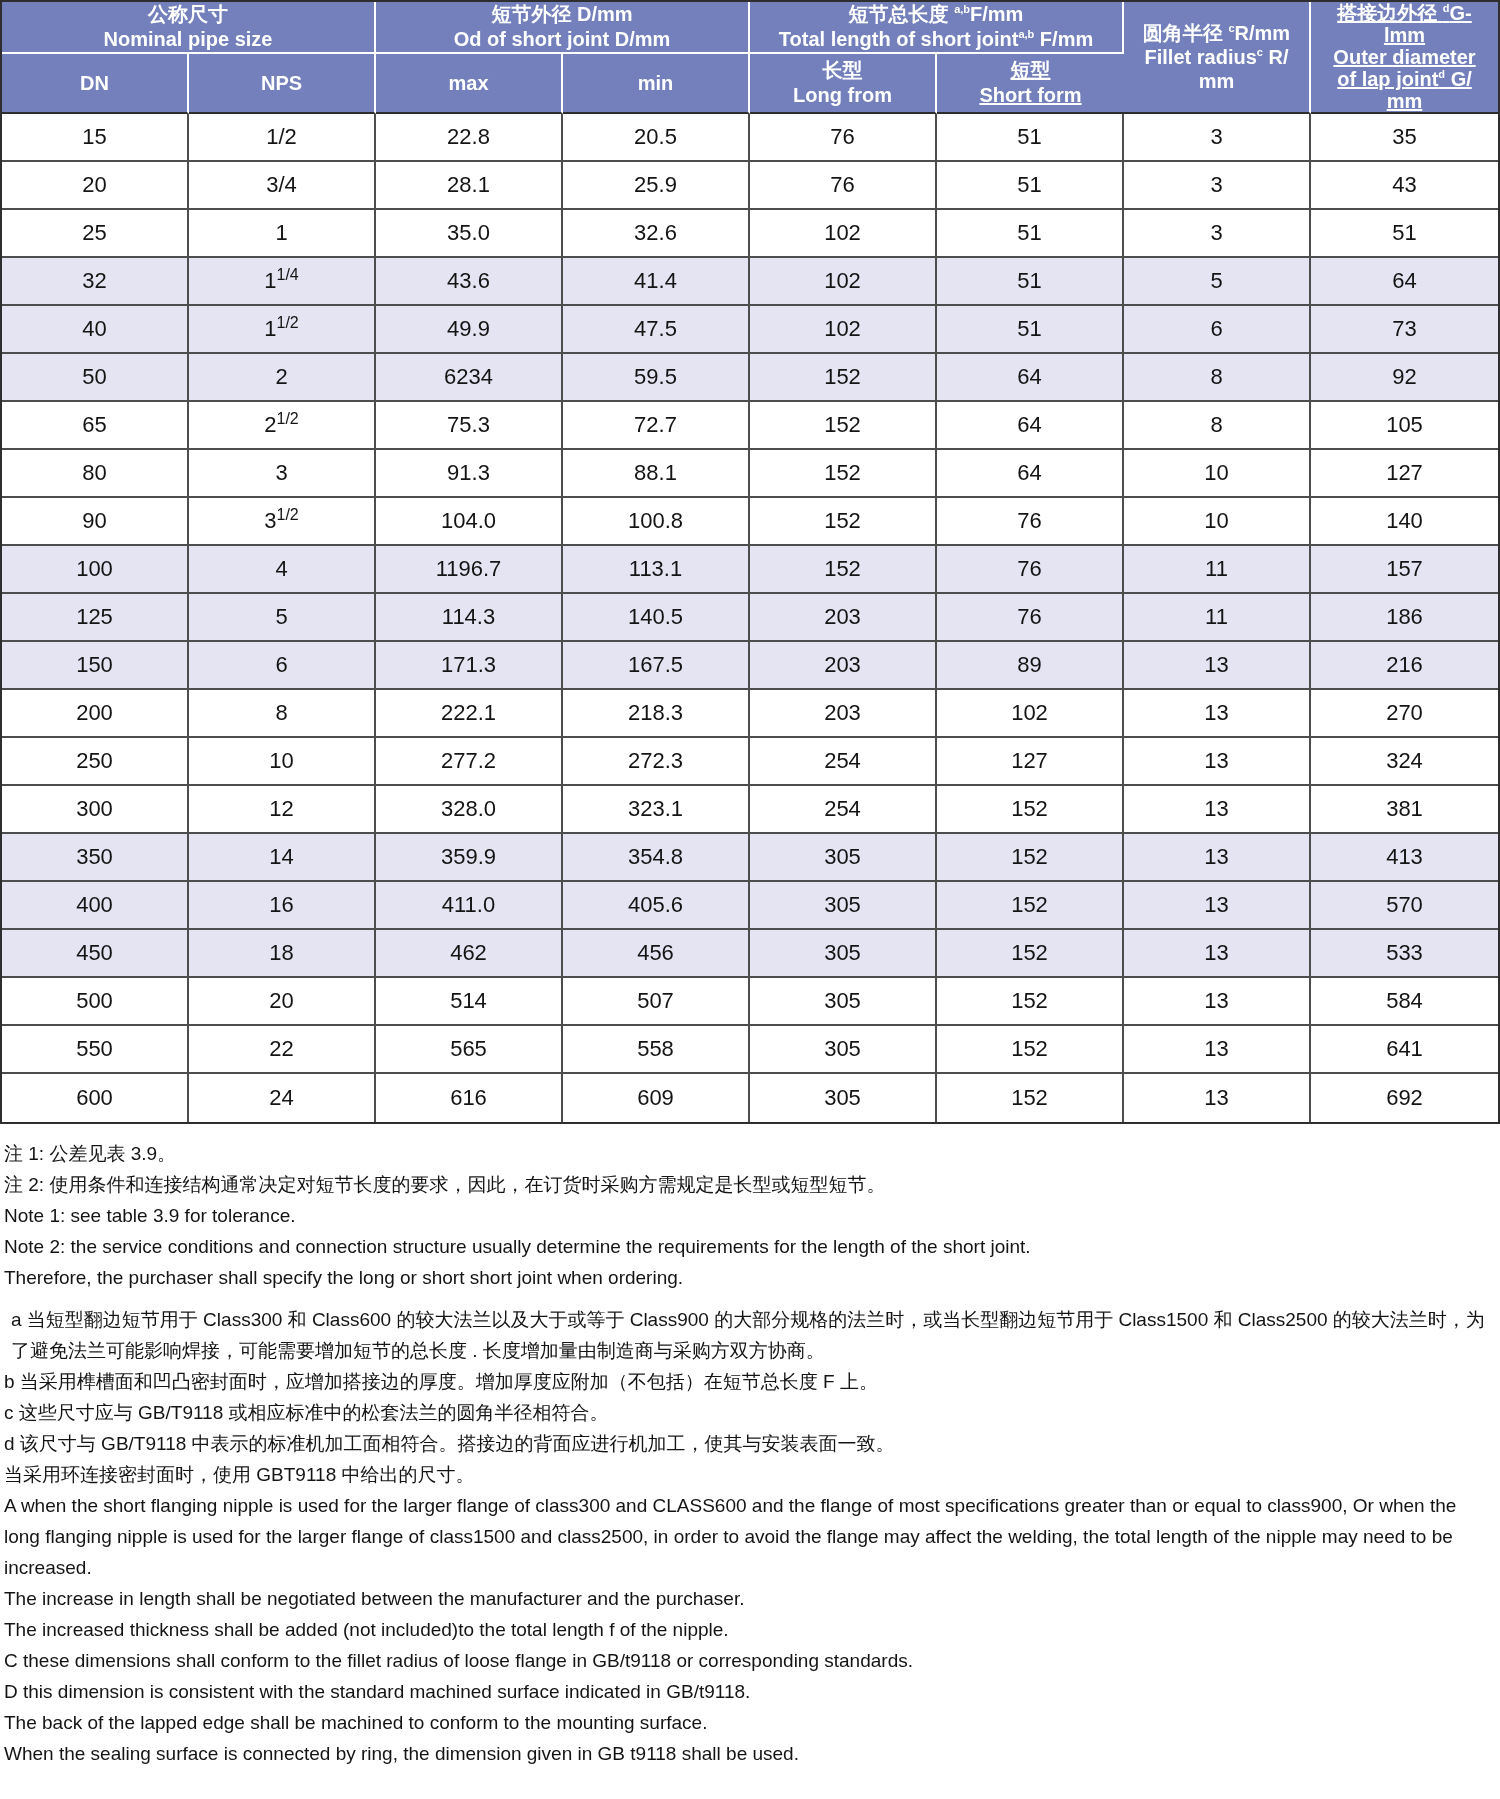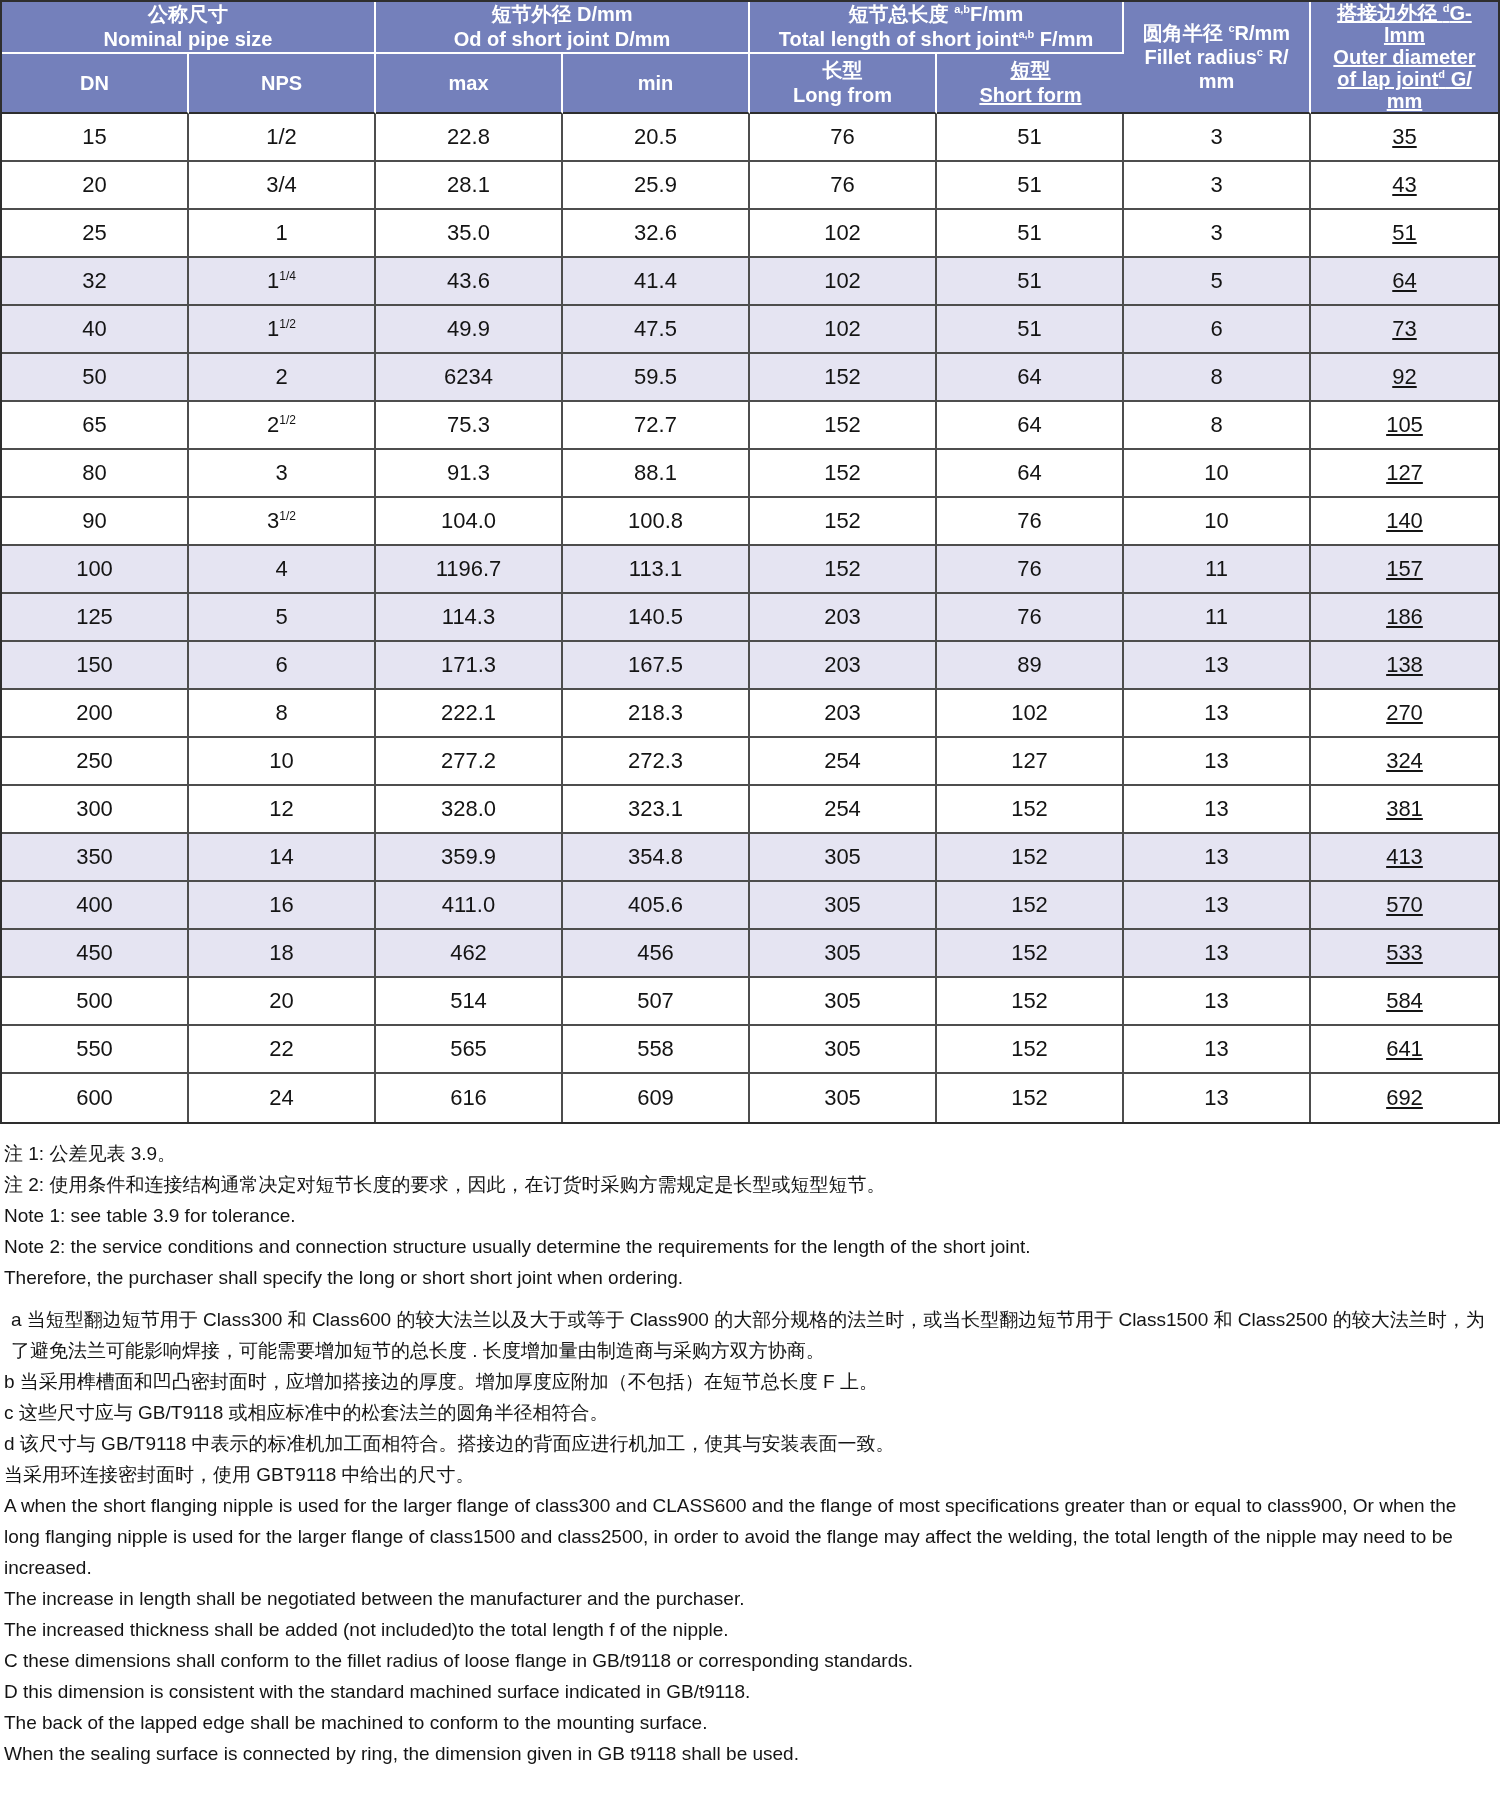--- a/index.html
+++ b/index.html
@@ -47,24 +47,24 @@
   thead th.hdr-outer{line-height:22px;}
   thead th.hdr-fillet{line-height:24px;}
   thead sup{font-size:11px;line-height:0;}
   tbody td{
     font-size:22px;
     height:48px;
     border-right:2px solid var(--grid);
     border-bottom:2px solid var(--grid);
     background:#ffffff;
   }
-  tbody td:last-child{border-right:0;text-decoration:underline;}
+  tbody td:last-child{border-right:0;}
   tbody tr:last-child td{border-bottom:0;}
   tbody tr.shaded td{background:var(--row-shaded);}
-  tbody sup{font-size:12px;line-height:0;}
+  tbody sup{font-size:16px;line-height:0;}
   .notes{
     padding:14px 6px 6px 4px;
     font-size:19px;
   }
   .notes p{margin:0;line-height:31px;}
   #notes-footnotes p:first-child{margin-top:11px;margin-left:7px;}
 </style>
 </head>
 <body>
 
@@ -233,21 +233,21 @@
         <td>186</td>
       </tr>
       <tr class="shaded">
         <td>150</td>
         <td>6</td>
         <td>171.3</td>
         <td>167.5</td>
         <td>203</td>
         <td>89</td>
         <td>13</td>
-        <td>138</td>
+        <td>216</td>
       </tr>
       <tr>
         <td>200</td>
         <td>8</td>
         <td>222.1</td>
         <td>218.3</td>
         <td>203</td>
         <td>102</td>
         <td>13</td>
         <td>270</td>

